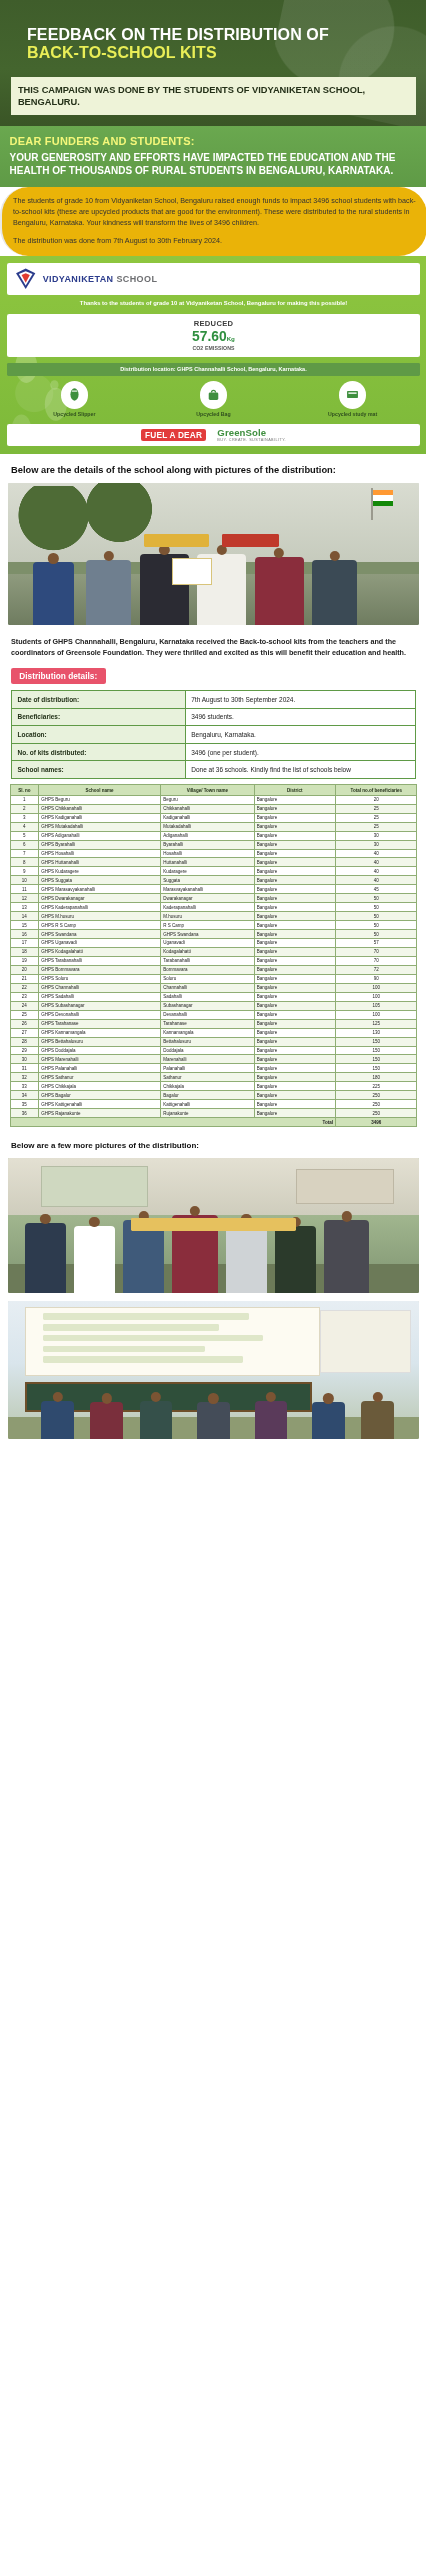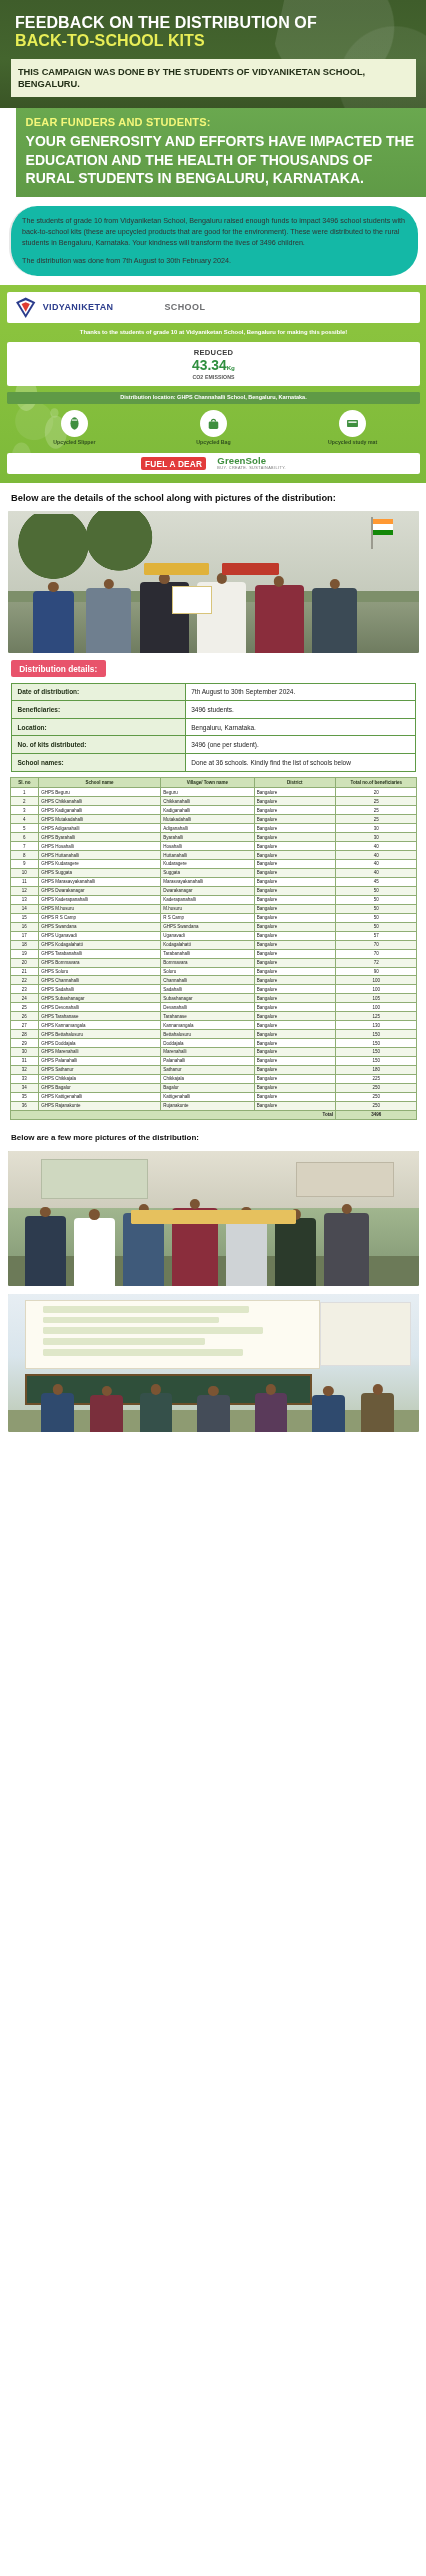--- a/index.html
+++ b/index.html
@@ -22,21 +22,21 @@
   .hero:before{
     content:"";
     position:absolute; right:-27.5px; top:-20.7px;
     width:179px; height:138px;
     background:
       radial-gradient(circle at 30% 40%, rgba(255,255,255,.10) 0 40%, transparent 41%),
       radial-gradient(circle at 70% 70%, rgba(255,255,255,.07) 0 35%, transparent 36%);
     transform: rotate(12deg);
   }
   .hero h1 {
-    margin:4px;
+    margin:16px;
     font-size: 16px;
     line-height: 1.12;
     letter-spacing: 0.1px;
     font-weight: 800;
     color:#ffffff;
     text-transform: uppercase;
     position:relative; z-index:2;
   }
   .hero h1 .hl {
     display:inline-block;
@@ -52,36 +52,35 @@
     text-transform: uppercase;
     padding: 6.9px 6.9px 6.9px 6.9px;
     position:relative; z-index:2;
   }
 
   
   .band {
     background: linear-gradient(180deg,#6aa84f 0%, #5f9a46 100%);
     padding: 8.3px 9.6px 9.6px 9.6px;
     color:#ffffff;
-    margin-left:16px;
   }
   .band .t1 {
     font-size: 11px; font-weight: 800; color:#f4f77a;
     text-transform: uppercase; letter-spacing:0.2px;
   }
   .band .t2 {
     margin-top:4.1px;
-    font-size: 14px; font-weight: 700; line-height:1.32;
+    font-size: 10px; font-weight: 700; line-height:1.32;
     text-transform: uppercase;
   }
 
   
   .note {
-    background:#14b8a6;
-    margin: 9px;
+    background:#eab308;
+    margin: 0;
     padding: 8.3px 11px 9.6px 11px;
     border-left:2.8px solid #e8e8e8;
     border-radius:28px;
   }
   .note p { margin:0 0 6.9px 0; font-size:7.2px; line-height:1.55; color:#333; }
   .note p:last-child{ margin-bottom:0; }
 
   
   .impact {
     margin: 0;
@@ -109,21 +108,21 @@
     padding:4.1px 6.9px;
   }
   .vk-logo{
     width:23.4px;height:23.4px;flex:0 0 23.4px;
     display:flex;align-items:center;justify-content:center;
   }
   .vk-logo svg{display:block}
   .school-name{
     font-size:9px; font-weight:800; color:#2b3c8c; letter-spacing:0.4px;
   }
-  .school-name .grey{ color:#6d6e71;margin-left:48px; }
+  .school-name .grey{ color:#6d6e71; }
   .thanks{
     margin-top:5.5px; text-align:center; color:#ffffff;
     font-size:5.9px; line-height:1.35; font-weight:600;
   }
   .stats{
     margin-top:5.5px;
     display:flex; gap:5.5px;
   }
   .stat{
     flex:1; background:#ffffff; border-radius:2.1px; padding:5.5px 4.1px 6.2px 4.1px; text-align:center;
@@ -303,21 +302,21 @@
           <span class="grey">SCHOOL</span>
         </span>
       </div>
 
       <div class="thanks">Thanks to the students of grade 10 at Vidyaniketan School, Bengaluru for making this possible!</div>
 
       <div class="stats">
         <div class="stat">
           <div class="lbl">REDUCED</div>
           <div class="val">
-            <span>43.34</span><span class="unit">Kg</span>
+            <span>57.60</span><span class="unit">Kg</span>
           </div>
           <div class="sub">CO2 EMISSIONS</div>
         </div>
       </div>
 
       <div class="loc">Distribution location: GHPS Channahalli School, Bengaluru, Karnataka.</div>
 
       <div class="items">
         <div class="item">
           <div class="circ">
@@ -391,20 +390,21 @@
         </div>
       <div class="person" style="left:74%;width:11%;height:46%;background:#3b4a55">
           <span class="head"></span>
         </div>
       <div class="cert" style="left:40%;bottom:28%"></div>
       <div style="position:absolute;left:33%;top:36%;width:16%;height:9%;background:#e0b23a;border-radius:1.4px"></div>
       <div style="position:absolute;left:52%;top:36%;width:14%;height:9%;background:#c0392b;border-radius:1.4px"></div>
     </div>
   </div>
 
+  <div class="para">Students of GHPS Channahalli, Bengaluru, Karnataka received the Back-to-school kits from the teachers and the coordinators of Greensole Foundation. They were thrilled and excited as this will benefit their education and health.</div>
 
   <div class="dd-wrap">
     <div class="dd-title">Distribution details:</div>
     <table class="dd">
       <tbody>
         <tr>
           <td class="k">Date of distribution:</td>
           <td class="v">7th August to 30th September 2024.</td>
         </tr>
         <tr>

